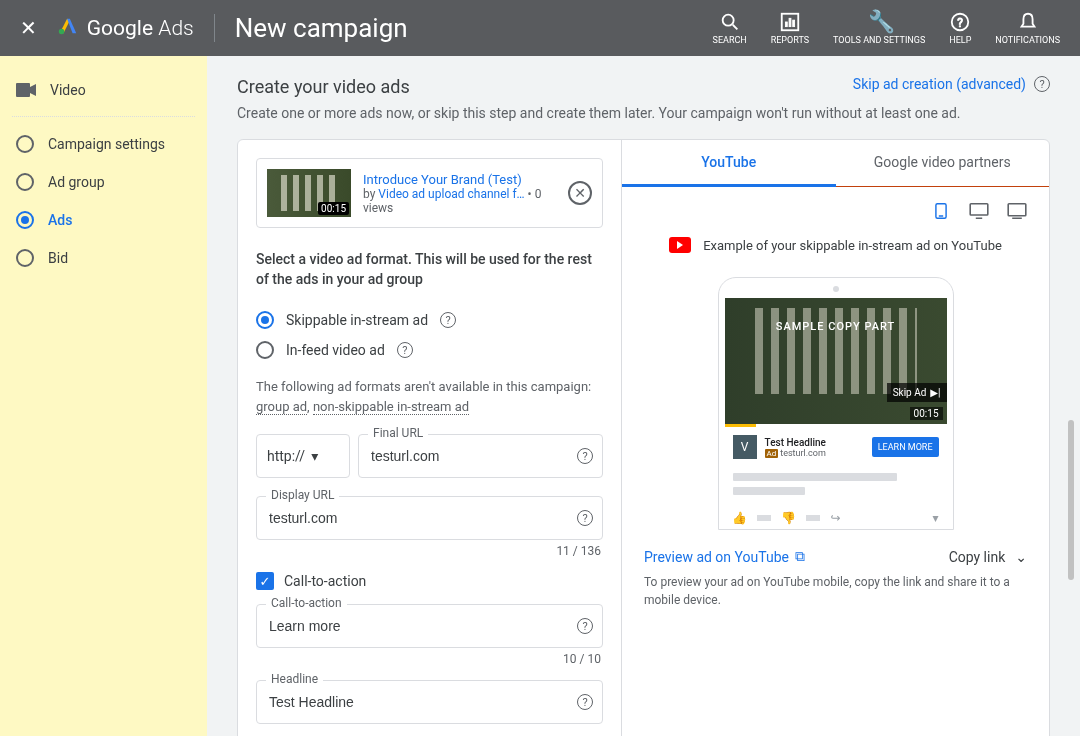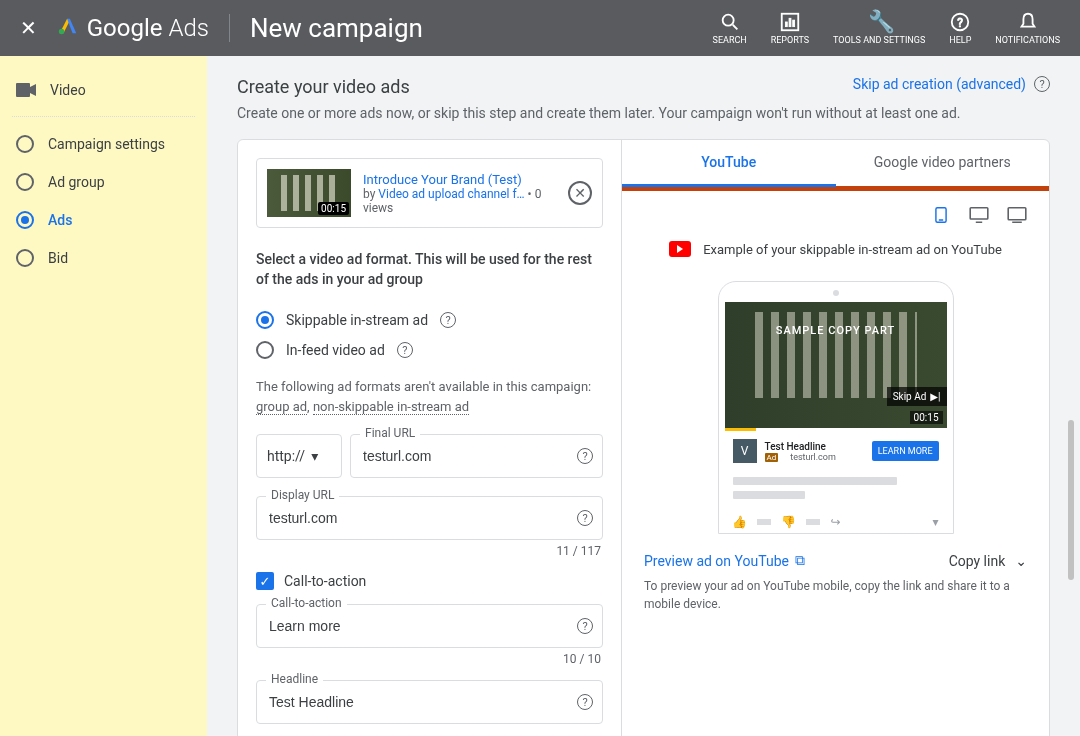--- a/index.html
+++ b/index.html
@@ -2,21 +2,21 @@
 <html><head>
 <meta charset="utf-8">
 <style>
 * { box-sizing: border-box; margin: 0; padding: 0; }
 body { font-family: 'Google Sans', Roboto, Arial, sans-serif; background: #f1f3f4; color: #3c4043; font-size: 14px; width: 1080px; height: 736px; overflow: hidden; }
 
 
 .header { background: #595b5e; height: 56px; display: flex; align-items: center; padding: 0 20px; color: #fff; }
 .close-x { font-size: 20px; margin-right: 20px; cursor: pointer; }
 .logo-tri { font-size: 20px; margin-right: 8px; }
-.brand { font-size: 24px; font-weight: 400; }
+.brand { font-size: 21px; font-weight: 400; }
 .brand .thin { font-weight: 300; }
 .vdiv { width: 1px; height: 28px; background: #80868b; margin: 0 20px; }
 .page-title { font-size: 26px; font-weight: 400; }
 .header-spacer { flex: 1; }
 .header-actions { display: flex; gap: 24px; }
 .header-action { display: flex; flex-direction: column; align-items: center; font-size: 9px; cursor: pointer; gap: 2px; }
 .header-action svg, .header-action .hicon { width: 22px; height: 22px; fill: #fff; stroke: #fff; font-size: 22px; line-height: 22px; text-align: center; }
 
 
 .main { display: flex; height: calc(100% - 56px); }
@@ -54,32 +54,32 @@
 .vid-meta a { color: #1a73e8; text-decoration: none; margin-top: 9px; }
 .remove-x { width: 24px; height: 24px; border: 2px solid #5f6368; border-radius: 50%; display:flex; align-items:center; justify-content:center; font-size:14px; color:#5f6368; cursor:pointer; }
 
 .format-head { font-size: 14px; font-weight: 500; margin: 22px 0 16px; line-height: 1.4; }
 .radio-row { display: flex; align-items: center; gap: 12px; padding: 6px 0; font-size: 14px; }
 .radio-row .radio { width: 18px; height: 18px; }
 .note { font-size: 13px; color: #5f6368; margin: 12px 0 18px; line-height:1.5; }
 .note .dund { border-bottom: 1px dotted #5f6368; }
 
 .url-row { display: flex; gap: 8px; }
-.proto-select { border: 1px solid #dadce0; border-radius: 4px; padding: 0 10px; display:flex; align-items:center; gap:6px; height:44px; width:86px; cursor:pointer; }
+.proto-select { border: 1px solid #dadce0; border-radius: 4px; padding: 0 10px; display:flex; align-items:center; gap:6px; height:44px; width:94px; cursor:pointer; }
 .field-wrap { position: relative; flex:1; }
 .field-label { position: absolute; top: -8px; left: 10px; background: #fff; padding: 0 5px; font-size: 12px; color: #5f6368; }
 .field { width: 100%; height: 44px; border: 1px solid #dadce0; border-radius: 4px; padding: 0 36px 0 12px; font-size: 14px; color: #3c4043; outline:none; }
 .field-help { position: absolute; right: 10px; top: 50%; transform: translateY(-50%); }
 .counter { text-align: right; font-size: 12px; color: #5f6368; margin: 4px 2px 14px; }
 
 .cta-head { display: flex; align-items: center; gap: 10px; margin: 6px 0 14px; }
 .checkbox { width: 18px; height: 18px; background: #1a73e8; border-radius: 2px; display:flex; align-items:center; justify-content:center; color:#fff; font-size:13px; }
 
 
-.tabs { display: flex; border-bottom: 5px solid #c2410c; }
+.tabs { display: flex; border-bottom: 1px solid #c2410c; }
 .tab { flex: 1; text-align: center; padding: 14px; font-size: 14px; color: #5f6368; cursor: pointer; }
 .tab.active { color: #1a73e8; border-bottom: 3px solid #1a73e8; margin-bottom: -1px; font-weight: 500; }
 .device-row { display:flex; justify-content:flex-end; gap: 18px; padding: 16px 22px 8px; }
 .device-icon { width:20px; height:16px; cursor:pointer; }
 .preview-head { display:flex; align-items:center; justify-content:center; gap:12px; font-size:13px; color:#3c4043; padding: 10px; }
 .yt-logo { width:22px; height:16px; background:#f00; border-radius:3px; position:relative; }
 .yt-logo::after { content:''; position:absolute; left:8px; top:4px; border-left:6px solid #fff; border-top:4px solid transparent; border-bottom:4px solid transparent; }
 
 .phone { width: 236px; margin: 14px auto 0; border: 1px solid #dadce0; border-radius: 18px 18px 0 0; padding: 8px 6px 0; background:#fff; }
 .phone-dot { width:6px; height:6px; background:#dadce0; border-radius:50%; margin: 0 auto 6px; }
@@ -88,21 +88,21 @@
 .player-text { position:absolute; left:0; right:0; top:22px; text-align:center; color:#fff; font-size:11px; letter-spacing:1px; font-weight:500; }
 .skip-btn { position:absolute; right:0; bottom:22px; background:rgba(0,0,0,.7); color:#fff; font-size:10px; padding:4px 6px; display:flex; align-items:center; gap:4px; }
 .player .pdur { position:absolute; right:4px; bottom:4px; color:#fff; font-size:10px; background:rgba(0,0,0,.6); padding:1px 4px; }
 .progress { height:3px; background:#fbbc04; width:14%; }
 
 .below-player { display:flex; gap:8px; padding:8px; align-items:center; }
 .avatar { width:24px; height:24px; background:#455a64; color:#fff; font-size:12px; display:flex; align-items:center; justify-content:center; }
 .bp-text { flex:1; font-size:10px; }
 .bp-headline { font-weight:500; color:#202124; }
 .bp-url { color:#5f6368; font-size:9px; }
-.ad-badge { background:#a16207; color:#fff; font-size:8px; padding:0 2px; border-radius:1px; margin-right:12px; }
+.ad-badge { background:#a16207; color:#fff; font-size:8px; padding:0 2px; border-radius:1px; margin-right:2px; }
 .learn-btn { background:#1a73e8; color:#fff; font-size:9px; padding:5px 6px; border-radius:2px; }
 
 .stub-rows { padding: 6px 8px; }
 .stub-bar { height:8px; background:#dadce0; border-radius:1px; margin-bottom:6px; }
 .icon-row { display:flex; gap:10px; padding: 4px 8px; color:#9aa0a6; font-size:12px; align-items:center; }
 .icon-row .sp { flex:1; }
 
 .plinks { display:flex; justify-content:space-between; align-items:center; padding: 18px 22px 8px; font-size:14px; }
 .plinks a { color:#1a73e8; text-decoration:none; display:flex; align-items:center; gap:6px; }
 .copy-link { display:flex; align-items:center; gap:10px; color:#3c4043; cursor:pointer; }
@@ -246,21 +246,21 @@
             <span class="field-help helpq">?</span>
           </div>
         </div>
 
         <div style="height:18px"></div>
         <div class="field-wrap">
           <span class="field-label">Display URL</span>
           <input class="field" value="testurl.com" style="">
           <span class="field-help helpq">?</span>
         </div>
-        <div class="counter">11 / 117</div>
+        <div class="counter">11 / 136</div>
 
         <div class="cta-head">
           <span class="checkbox">✓</span>
           <span>Call-to-action</span>
         </div>
 
         <div class="field-wrap">
           <span class="field-label">Call-to-action</span>
           <input class="field" value="Learn more" style="">
           <span class="field-help helpq">?</span>

